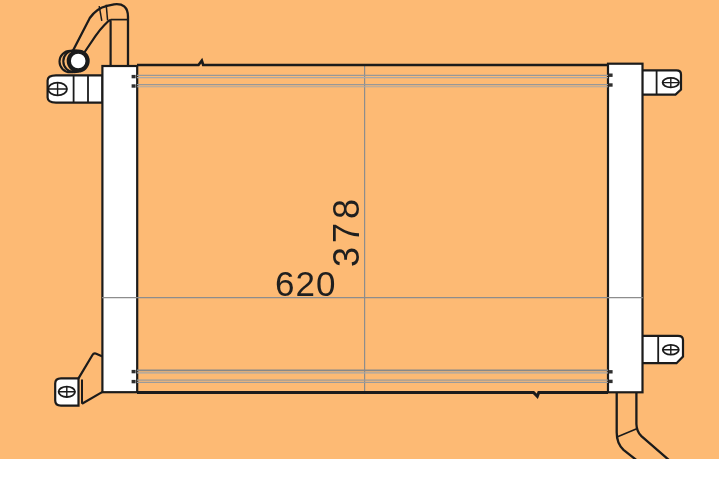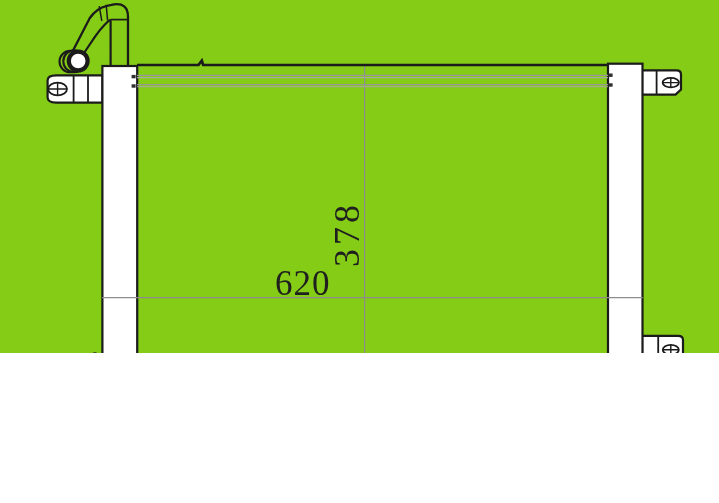--- a/index.html
+++ b/index.html
@@ -1,17 +1,17 @@
 <!DOCTYPE html>
 <html><head>
 <meta charset="utf-8">
 <style>
   html,body{margin:0;padding:0;background:#ffffff;}
-  .stage{position:relative;width:719px;height:353px;background:#84cc16;overflow:hidden;
-         font-family:Liberation Serif, serif;}
+  .stage{position:relative;width:719px;height:459px;background:#fdba74;overflow:hidden;
+         font-family:Liberation Sans, sans-serif;}
   .stage svg{position:absolute;left:0;top:0;}
   .dim-label{position:absolute;color:#1f1f1f;line-height:1;white-space:nowrap;}
   .dim-width{left:275px;top:266px;font-size:35px;letter-spacing:1px;}
   .dim-height{left:329px;top:267px;font-size:36px;letter-spacing:4px;
               transform:rotate(-90deg);transform-origin:0 0;}
   .k{stroke:#1b1b1b;fill:none;stroke-linecap:butt;stroke-linejoin:miter;}
   .kf{stroke:#1b1b1b;fill:#ffffff;stroke-linejoin:miter;}
   .dimline{stroke:#8d8d8d;fill:none;}
 </style>
 </head>

